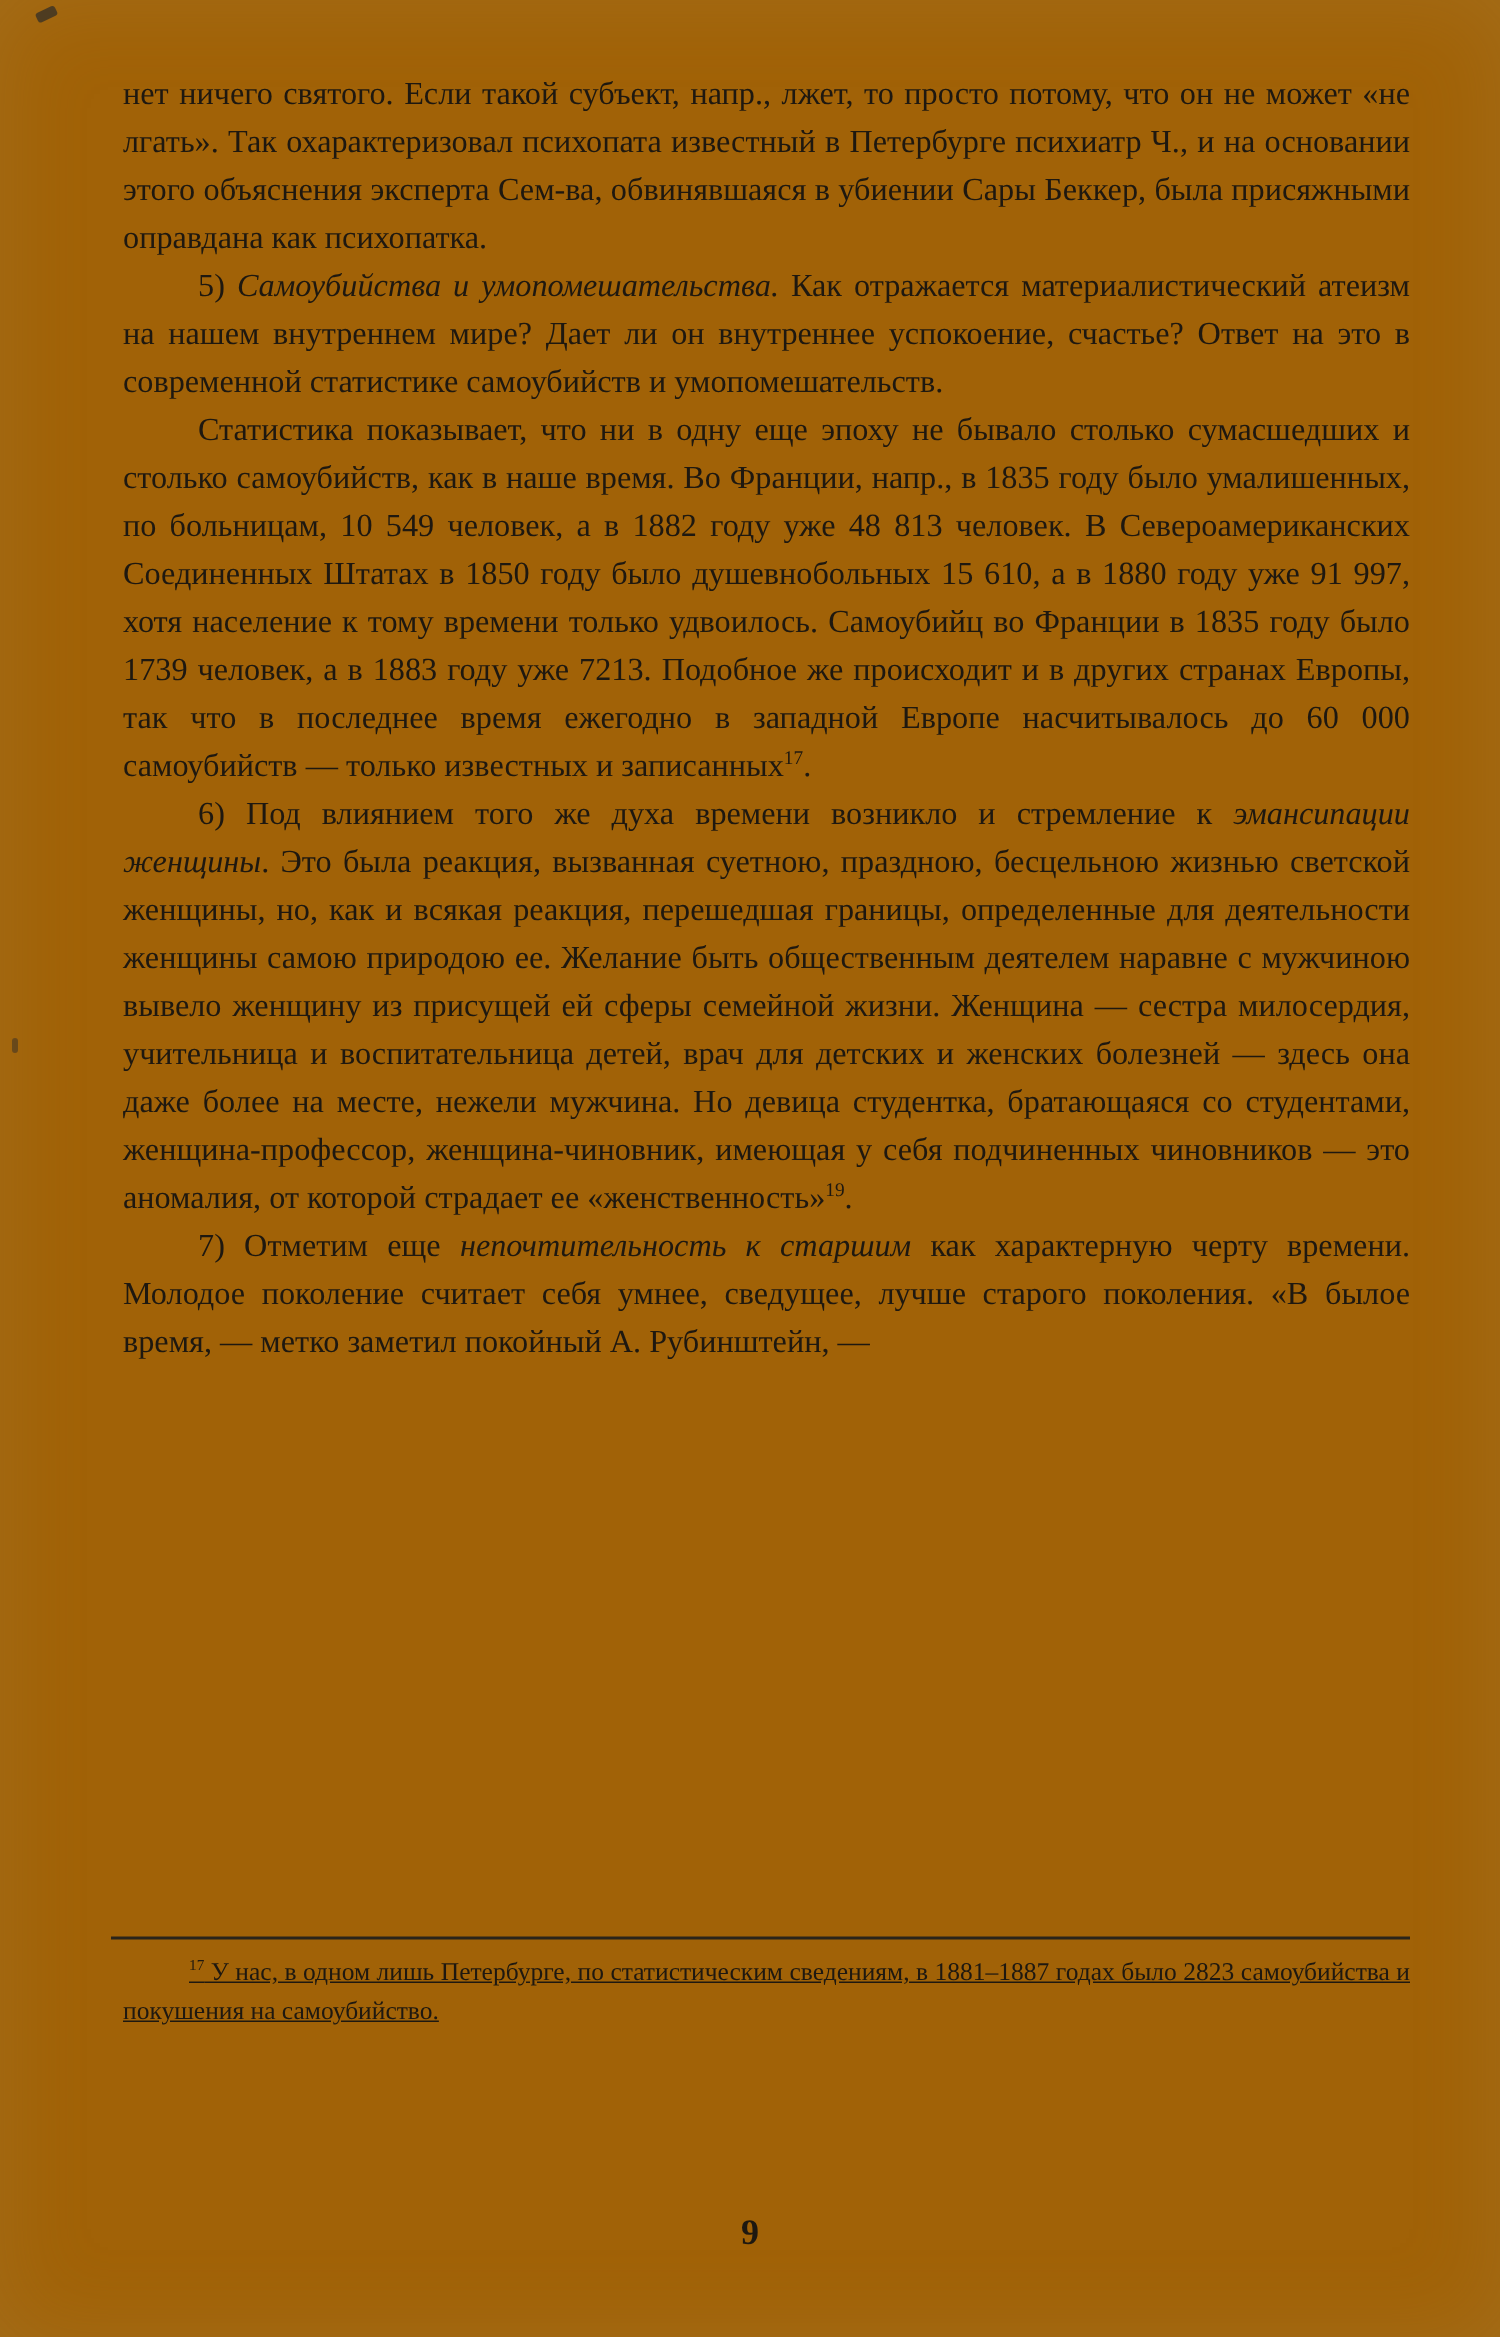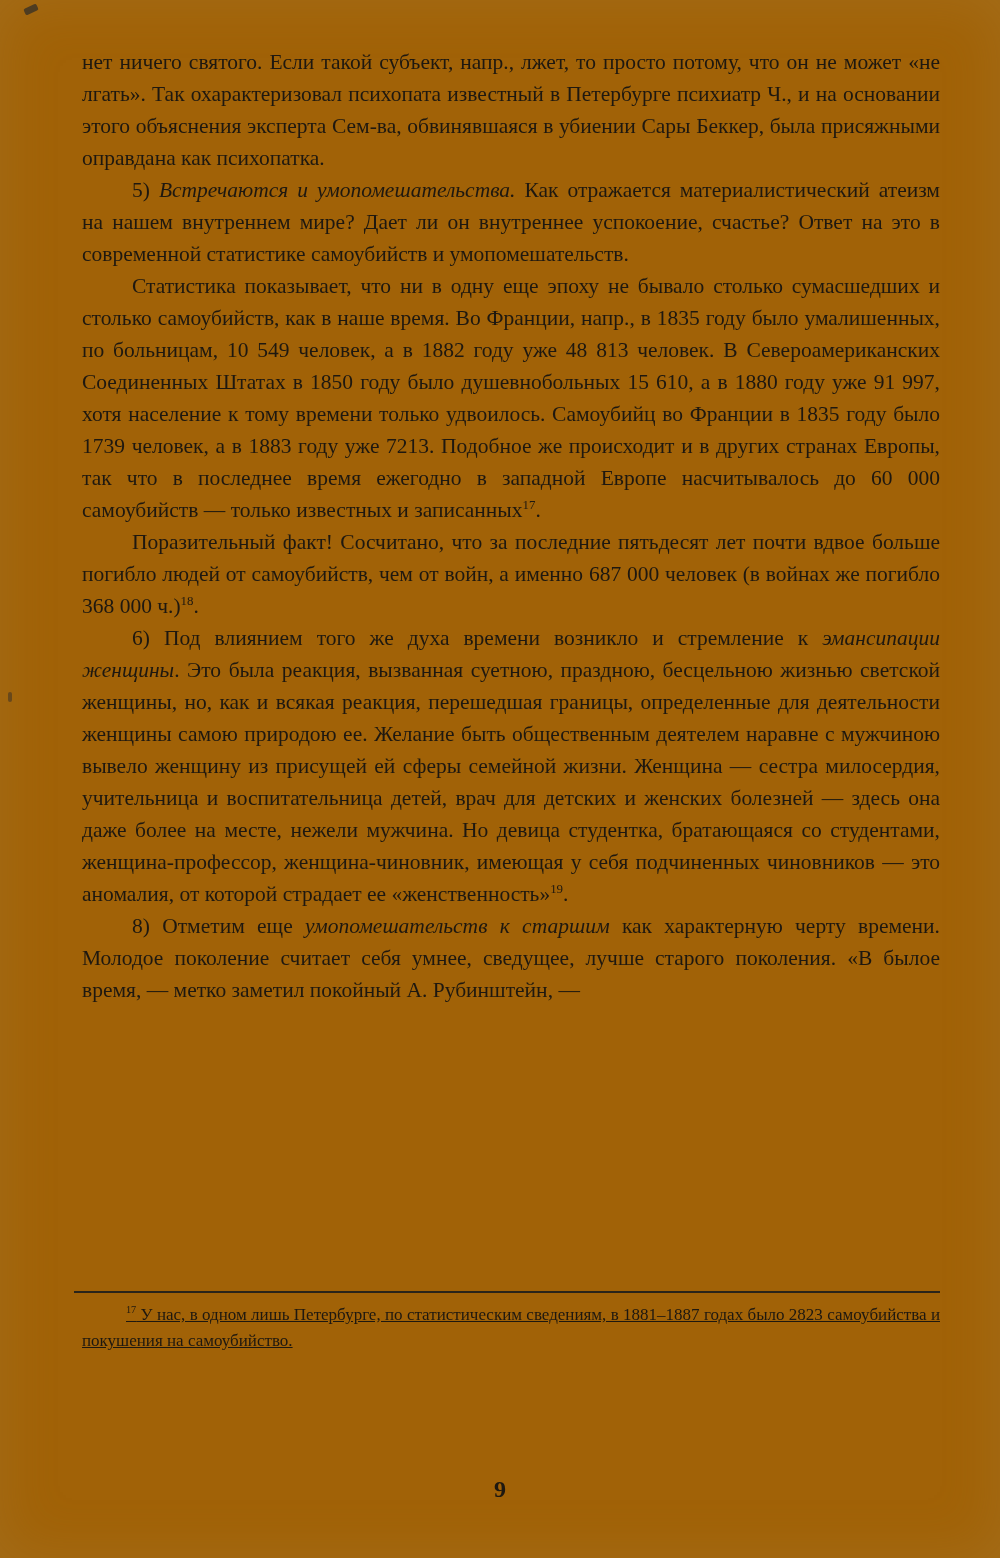--- a/index.html
+++ b/index.html
@@ -92,25 +92,24 @@
 </style>
 </head>
 <body>
 
 <div class="page">
   <div class="scan-artifact artifact-corner"></div>
   <div class="scan-artifact artifact-edge"></div>
 
   <div class="text-body">
       <p class="para"><span>нет ничего святого. Если такой субъект, напр., лжет, то просто потому, что он не может «не лгать». Так охарактеризовал психопата известный в Петербурге психиатр Ч., и на основании этого объяснения эксперта Сем-ва, обвинявшаяся в убиении Сары Беккер, была присяжными оправдана как психопатка.</span></p>
-      <p class="para indent"><span>5) </span><em>Встречаются и умопомешательства.</em><span> Как отражается материалистический атеизм на нашем внутреннем мире? Дает ли он внутреннее успокоение, счастье? Ответ на это в современной статистике самоубийств и умопомешательств.</span></p>
+      <p class="para indent"><span>5) </span><em>Самоубийства и умопомешательства.</em><span> Как отражается материалистический атеизм на нашем внутреннем мире? Дает ли он внутреннее успокоение, счастье? Ответ на это в современной статистике самоубийств и умопомешательств.</span></p>
       <p class="para indent"><span>Статистика показывает, что ни в одну еще эпоху не бывало столько сумасшедших и столько самоубийств, как в наше время. Во Франции, напр., в 1835 году было умалишенных, по больницам, 10 549 человек, а в 1882 году уже 48 813 человек. В Североамериканских Соединенных Штатах в 1850 году было душевнобольных 15 610, а в 1880 году уже 91 997, хотя население к тому времени только удвоилось. Самоубийц во Франции в 1835 году было 1739 человек, а в 1883 году уже 7213. Подобное же происходит и в других странах Европы, так что в последнее время ежегодно в западной Европе насчитывалось до 60 000 самоубийств — только известных и записанных</span><sup>17</sup><span>.</span></p>
-      <p class="para indent"><span>Поразительный факт! Сосчитано, что за последние пятьдесят лет почти вдвое больше погибло людей от самоубийств, чем от войн, а именно 687 000 человек (в войнах же погибло 368 000 ч.)</span><sup>18</sup><span>.</span></p>
       <p class="para indent"><span>6) Под влиянием того же духа времени возникло и стремление к </span><em>эмансипации женщины</em><span>. Это была реакция, вызванная суетною, праздною, бесцельною жизнью светской женщины, но, как и всякая реакция, перешедшая границы, определенные для деятельности женщины самою природою ее. Желание быть общественным деятелем наравне с мужчиною вывело женщину из присущей ей сферы семейной жизни. Женщина — сестра милосердия, учительница и воспитательница детей, врач для детских и женских болезней — здесь она даже более на месте, нежели мужчина. Но девица студентка, братающаяся со студентами, женщина-профессор, женщина-чиновник, имеющая у себя подчиненных чиновников — это аномалия, от которой страдает ее «женственность»</span><sup>19</sup><span>.</span></p>
-      <p class="para indent"><span>8) Отметим еще </span><em>умопомешательств к старшим</em><span> как характерную черту времени. Молодое поколение считает себя умнее, сведущее, лучше старого поколения. «В былое время, — метко заметил покойный А.  Рубинштейн, —</span></p>
+      <p class="para indent"><span>7) Отметим еще </span><em>непочтительность к старшим</em><span> как характерную черту времени. Молодое поколение считает себя умнее, сведущее, лучше старого поколения. «В былое время, — метко заметил покойный А.  Рубинштейн, —</span></p>
     </div>
 
   <div class="footnote-separator"></div>
 
   <div class="footnotes">
       <p class="footnote"><sup>17</sup> У нас, в одном лишь Петербурге, по статистическим сведениям, в 1881–1887 годах было 2823 самоубийства и покушения на самоубийство.</p>
     </div>
 
   <div class="page-number">9</div>
 </div>

